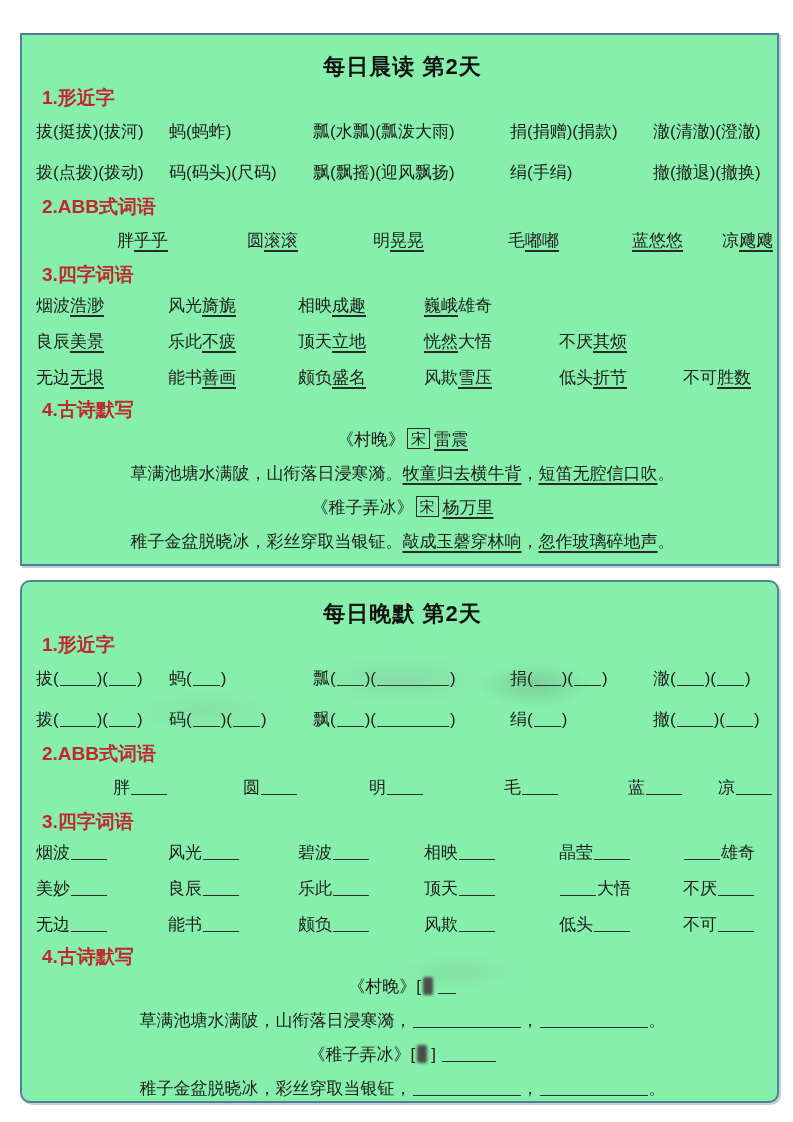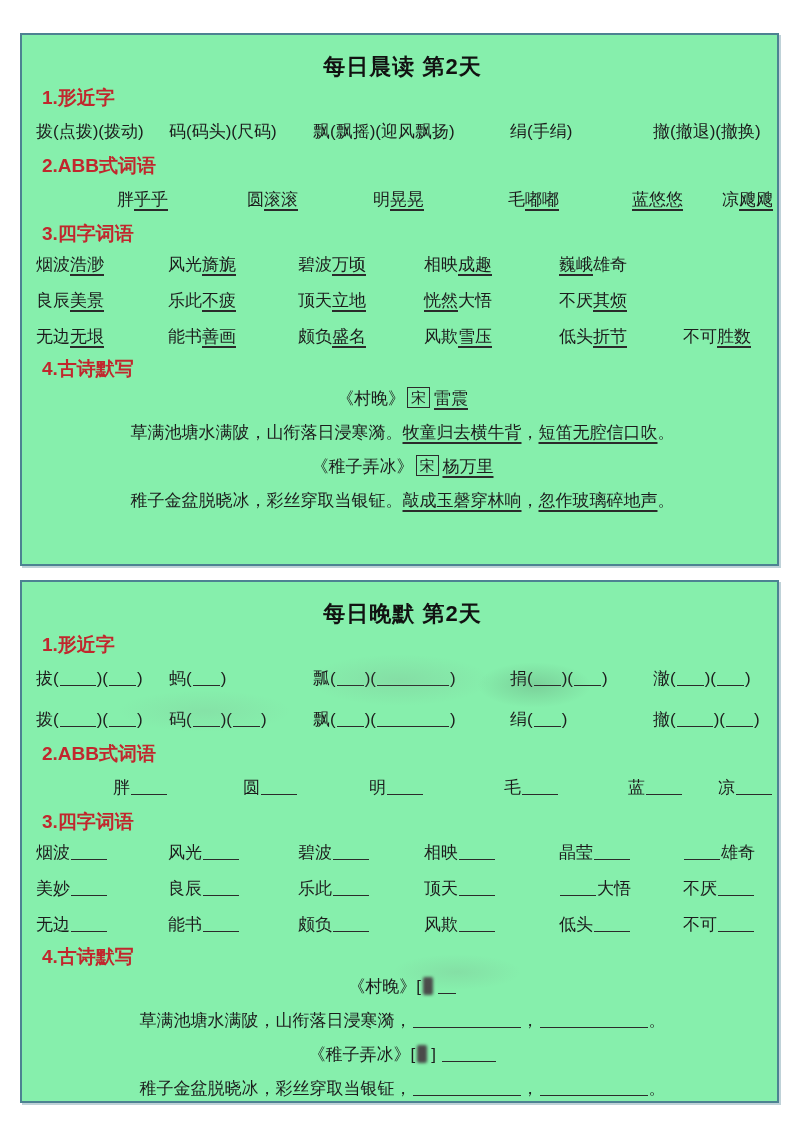--- a/index.html
+++ b/index.html
@@ -15,21 +15,21 @@
     font-family:"Liberation Sans","DejaVu Sans",sans-serif;
     color:var(--ink);position:relative;overflow:hidden;
   }
   .card{
     position:absolute;left:20px;width:759px;background:#86efac;
     border:2px solid var(--border);
     box-shadow:2px 2px 0 #bfd2d8;
     padding:8px 4px 0 10px;overflow:hidden;
   }
   #card-morning{top:33px;height:533px;}
-  #card-evening{top:580px;height:523px;}
+  #card-evening{top:580px;height:523px;border-radius:10px;}
   .card-title{
     text-align:center;font-size:22px;font-weight:bold;color:#111;
     line-height:31px;margin:8px 0 2px 0;letter-spacing:1px;
   }
   .sec-heading{
     color:var(--red);font-weight:bold;font-size:19px;line-height:27px;
     margin-left:10px;
   }
   .grid{display:grid;padding-left:4px;font-size:17px;}
   .g5{grid-template-columns:133px 144px 197px 143px 1fr;line-height:41px;}
@@ -64,40 +64,46 @@
 </head>
 <body>
 
 <div>
 
   <section class="card" id="card-morning">
     <h1 class="card-title">每日晨读 第2天</h1>
     <div>
         <div class="sec-heading">1.形近字</div>
         <div class="grid g5">
+          <div class="cell"><span>拔(挺拔)(拔河)</span></div>
+          <div class="cell"><span>蚂(蚂蚱)</span></div>
+          <div class="cell"><span>瓢(水瓢)(瓢泼大雨)</span></div>
+          <div class="cell"><span>捐(捐赠)(捐款)</span></div>
+          <div class="cell"><span>澈(清澈)(澄澈)</span></div>
+        </div>
+        <div class="grid g5">
           <div class="cell"><span>拨(点拨)(拨动)</span></div>
           <div class="cell"><span>码(码头)(尺码)</span></div>
           <div class="cell"><span>飘(飘摇)(迎风飘扬)</span></div>
           <div class="cell"><span>绢(手绢)</span></div>
           <div class="cell"><span>撤(撤退)(撤换)</span></div>
         </div>
         <div class="sec-heading">2.ABB式词语</div>
         <div class="grid g6">
           <div class="cell"><span>胖</span><span class="ans">乎乎</span></div>
           <div class="cell"><span>圆</span><span class="ans">滚滚</span></div>
           <div class="cell"><span>明</span><span class="ans">晃晃</span></div>
           <div class="cell"><span>毛</span><span class="ans">嘟嘟</span></div>
           <div class="cell"><span class="ans">蓝悠悠</span></div>
           <div class="cell"><span>凉</span><span class="ans">飕飕</span></div>
         </div>
         <div class="sec-heading">3.四字词语</div>
         <div class="grid g6t">
           <div class="cell"><span>烟波</span><span class="ans">浩渺</span></div>
           <div class="cell"><span>风光</span><span class="ans">旖旎</span></div>
-          <div class="cell"><span>碧波</span><span class="ans">万顷</span></div>
           <div class="cell"><span>相映</span><span class="ans">成趣</span></div>
           <div class="cell"><span class="ans">巍峨</span><span>雄奇</span></div>
         </div>
         <div class="grid g6t">
           <div class="cell"><span>良辰</span><span class="ans">美景</span></div>
           <div class="cell"><span>乐此</span><span class="ans">不疲</span></div>
           <div class="cell"><span>顶天</span><span class="ans">立地</span></div>
           <div class="cell"><span class="ans">恍然</span><span>大悟</span></div>
           <div class="cell"><span>不厌</span><span class="ans">其烦</span></div>
         </div>

